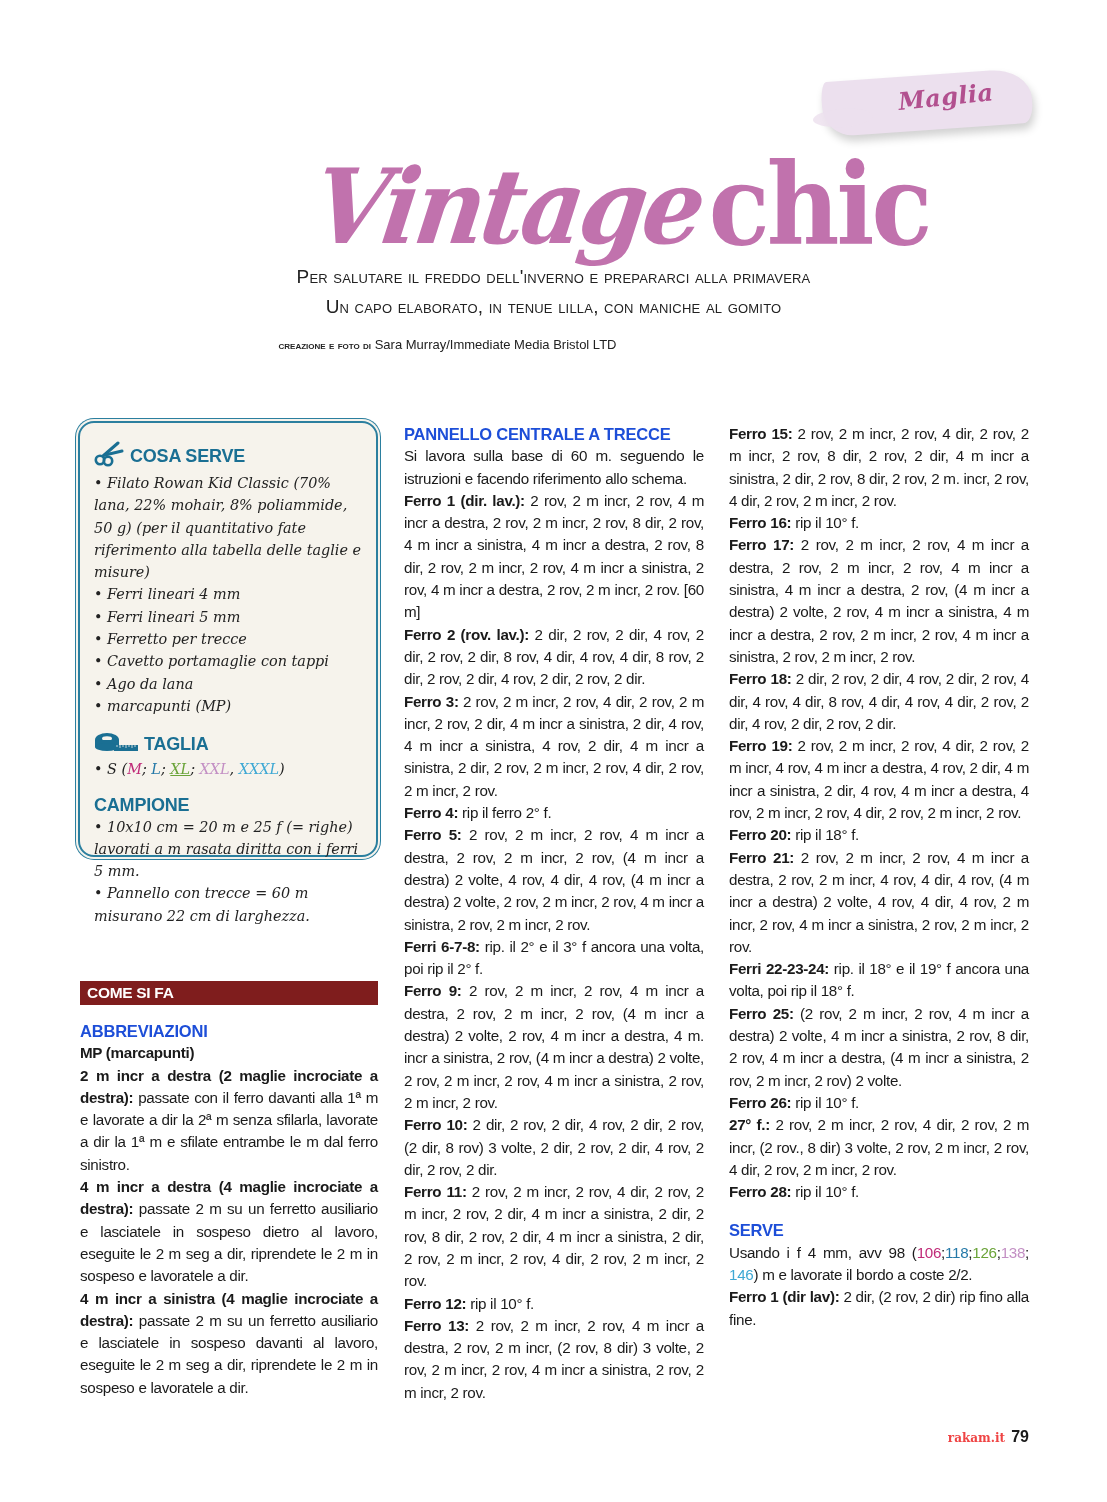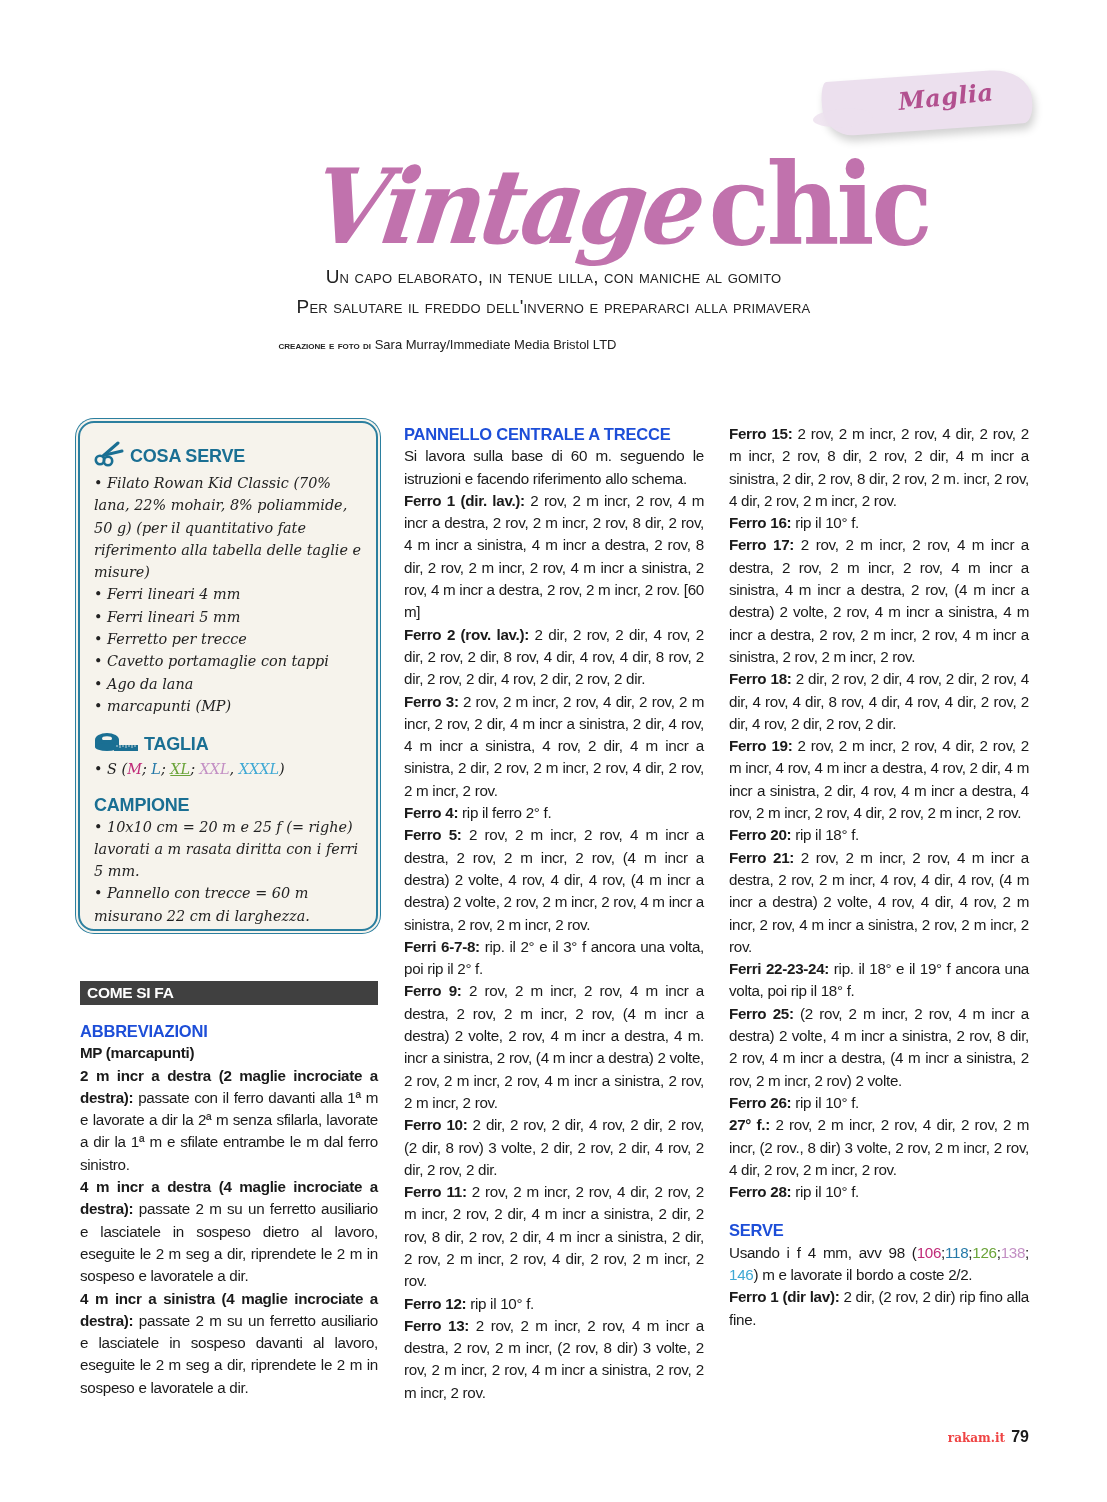--- a/index.html
+++ b/index.html
@@ -43,21 +43,21 @@
   .subtitle .line::first-letter { text-transform: uppercase; }
   .credits {
     position: absolute; left: 0; width: 895px; top: 337px; text-align: center;
     font-size: 13px; color: #222;
   }
   .credits .lbl { font-weight: bold; font-variant: small-caps; font-size: 12px; text-transform: lowercase; }
   .credits .lbl::first-letter { text-transform: uppercase; }
 
   
   .info-box {
-    position: absolute; left: 78px; top: 421px; width: 300px; height: 510px;
+    position: absolute; left: 78px; top: 421px; width: 300px; height: 436px;
     background: #f6f3ec;
     border: 2px solid #2b7f9f;
     border-radius: 16px;
     box-shadow: 0 0 0 2px #f6f3ec, 0 0 0 3px #2b7f9f;
     padding: 18px 12px 10px 14px;
   }
   .box-heading { display: flex; align-items: center; gap: 6px; font-weight: bold; color: #1a6f93; font-size: 18px; letter-spacing: -0.2px; }
   .box-heading svg { flex: none; }
   .box-list { font-family: "DejaVu Serif", serif; font-style: italic; font-size: 14.4px; line-height: 22.3px; color: #222; }
   .box-list .item { display: block; }
@@ -71,21 +71,21 @@
   
   .col { position: absolute; font-size: 15.2px; line-height: 22.3px; color: #1a1a1a; text-align: justify; letter-spacing: -0.3px; }
   .col-left { left: 80px; top: 1020px; width: 298px; }
   .col-mid { left: 404px; top: 423px; width: 300px; }
   .col-right { left: 729px; top: 423px; width: 300px; }
   .para { display: block; }
   .para b { font-weight: bold; }
   .sec-title { display: block; font-weight: bold; color: #1d4ed8; font-size: 16.5px; letter-spacing: -0.2px; }
   .section-bar {
     position: absolute; left: 80px; top: 981px; width: 298px; height: 24px;
-    background: #404040; color: #fff; font-weight: bold; font-size: 15.5px;
+    background: #7f1d1d; color: #fff; font-weight: bold; font-size: 15.5px;
     padding: 3px 7px; letter-spacing: -0.3px;
   }
   .c-magenta { color: #c02a78; }
   .c-blue { color: #2579a8; }
   .c-green { color: #6aa338; }
   .c-lilac { color: #c38fc4; }
   .c-cyan { color: #3ea8d4; }
 
   .footer { position: absolute; right: 78px; top: 1428px; font-size: 15px; }
   .footer .site { font-family: "DejaVu Serif", serif; font-weight: bold; color: #ef4444; font-size: 12px; }
@@ -96,22 +96,22 @@
 
 <div class="tag-brush"></div>
 <div class="tag-label">Maglia</div>
 
 <div class="title-wrap">
   <span class="title-script">Vintage</span>
   <span class="title-bold">chic</span>
 </div>
 
 <div class="subtitle">
+  <span class="line">per salutare il freddo dell'inverno e prepararci alla primavera</span>
   <span class="line">Un capo elaborato, in tenue lilla, con maniche al gomito</span>
-  <span class="line">per salutare il freddo dell'inverno e prepararci alla primavera</span>
 </div>
 
 <div class="credits">
   <span class="lbl">Creazione e foto di</span>
   <span>Sara Murray/Immediate Media Bristol LTD</span>
 </div>
 
 <div class="info-box">
   <div class="box-heading">
     <span>

